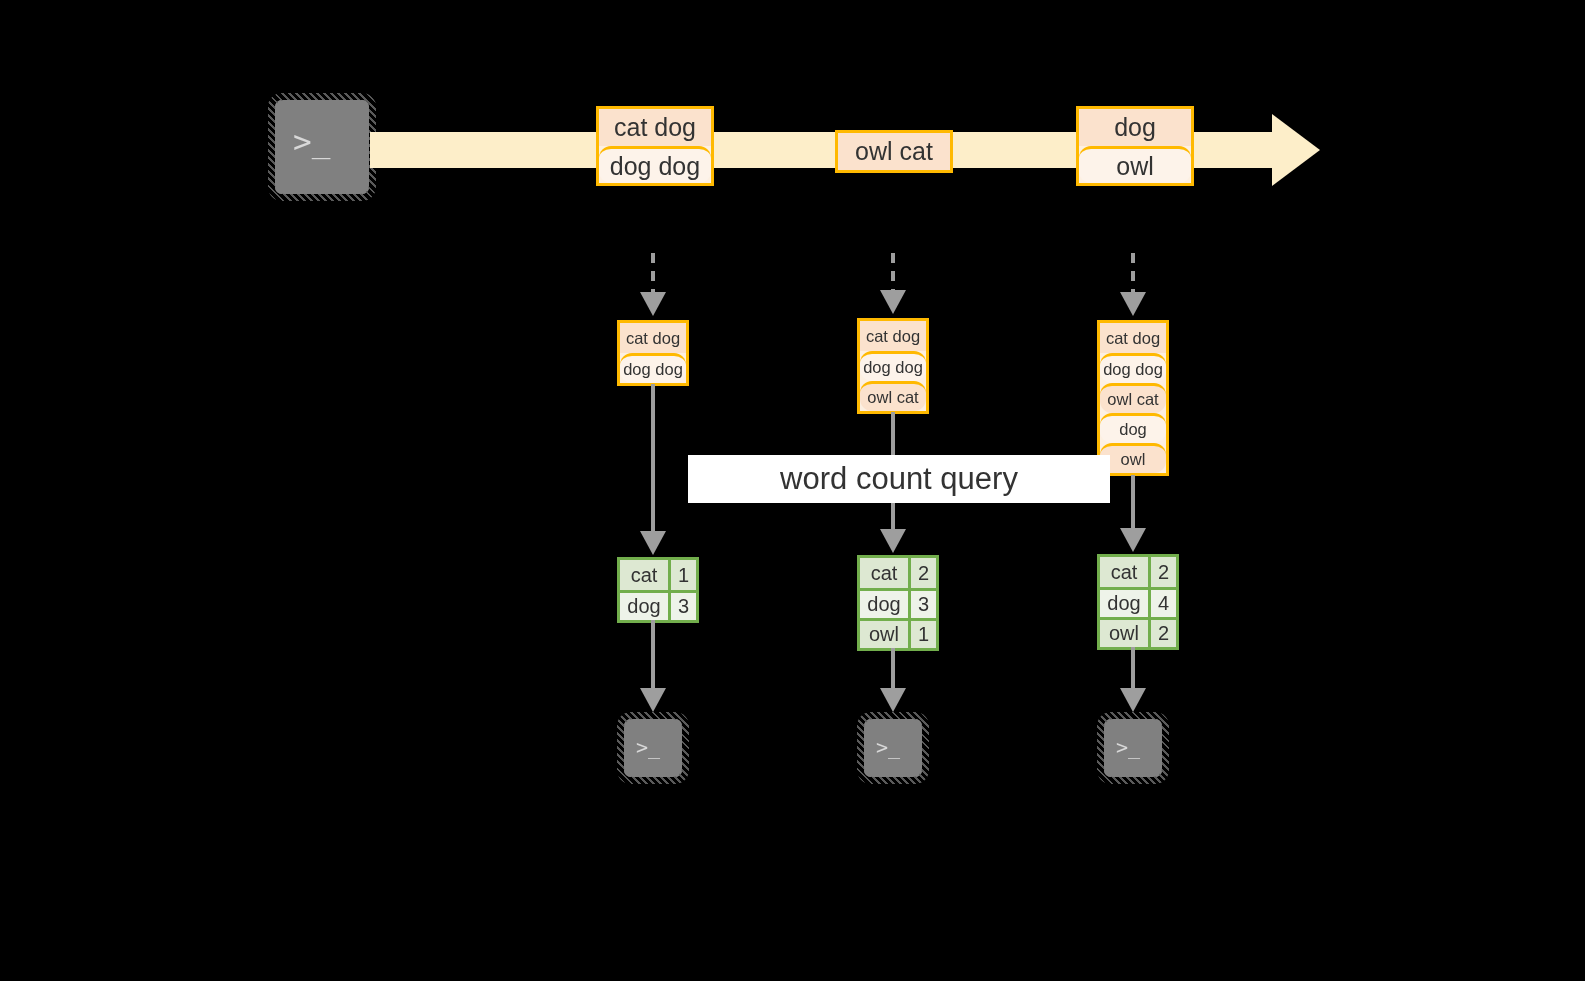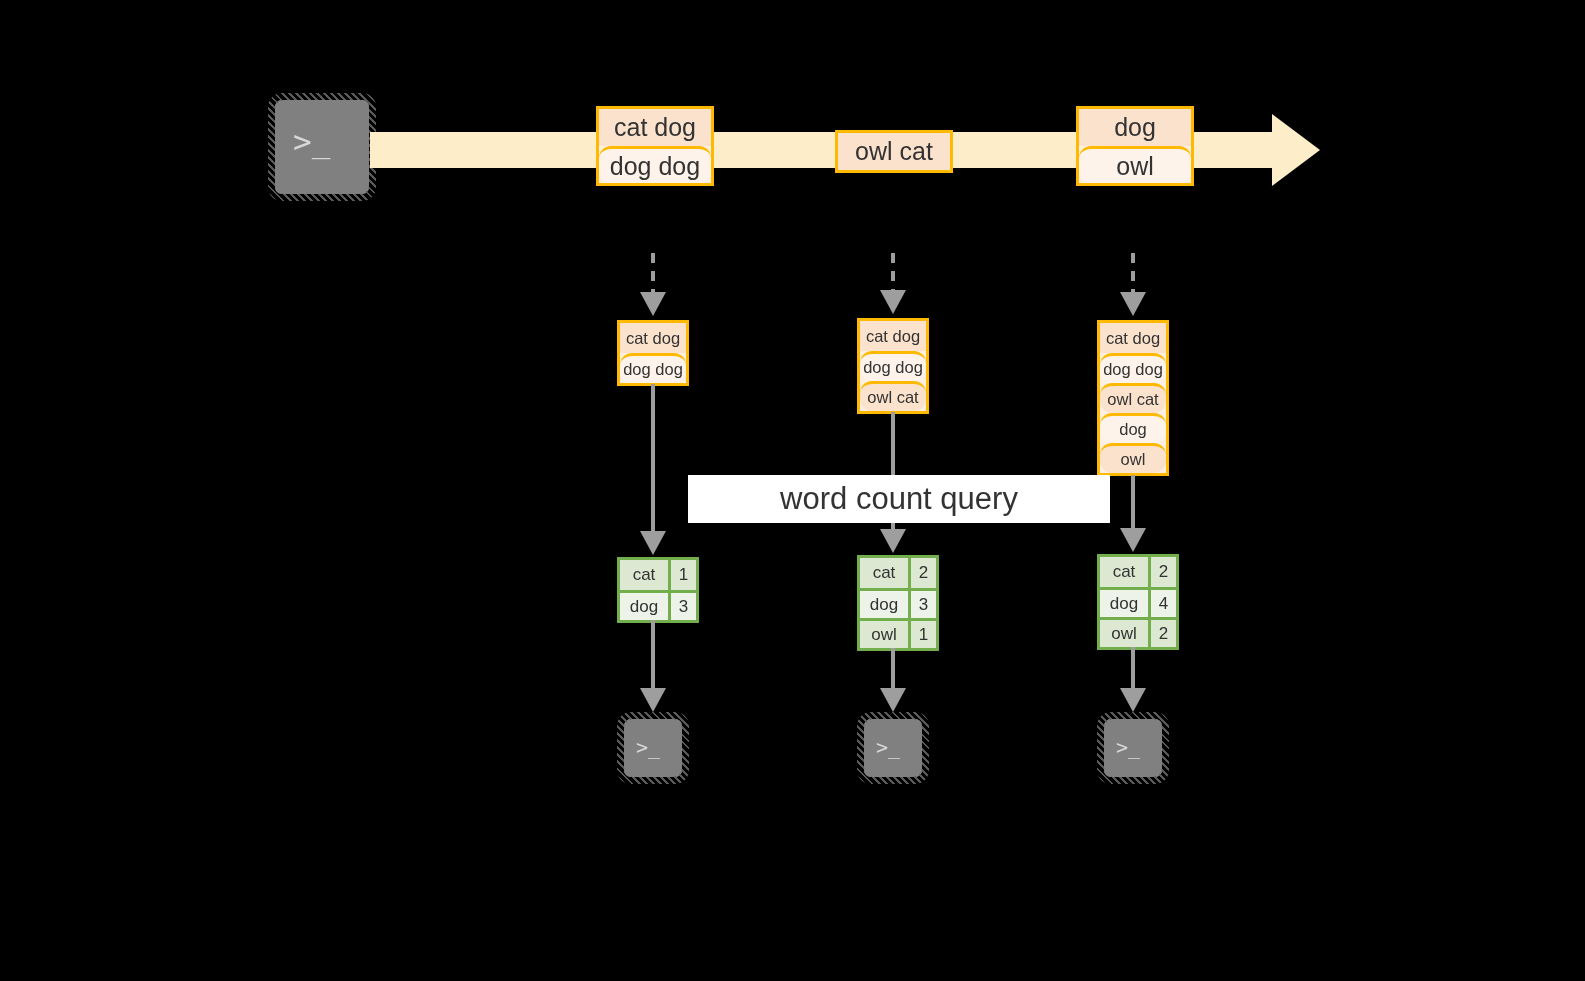--- a/index.html
+++ b/index.html
@@ -102,21 +102,21 @@
     flex: 1 1 auto;
     height: 30px;
   }
   .gbox .grow + .grow { border-top: 3px solid #72ae4c; }
   .gbox .gcell {
     box-sizing: border-box;
     display: flex;
     align-items: center;
     justify-content: center;
     color: #333333;
-    font-size: 17px;
+    font-size: 20px;
     white-space: nowrap;
   }
   .gbox .gcell.key { width: 48px; }
   .gbox .gcell.val { width: 28px; border-left: 3px solid #72ae4c; }
   .gbox .grow.dark  .gcell { background: #dde8d2; }
   .gbox .grow.light .gcell { background: #eef3e9; }
 
   
   .vline {
     position: absolute;
@@ -273,17 +273,17 @@
   </div>
 
   <div class="vline" style="left:1131px; top:647px; height:43px;"></div>
   <div class="vhead" style="left:1120px; top:688px;"></div>
 
   <div class="terminal" style="left:1097px; top:712px; width:72px; height:72px;">
     <div class="inner"></div>
     <div class="prompt" style="left:12px; top:18px; font-size:20px;">&gt;_</div>
   </div>
 
-  <div class="label-band" style="left:688px; top:475px; width:422px; height:48px;">
+  <div class="label-band" style="left:688px; top:455px; width:422px; height:48px;">
     <span class="label-text">word count query</span>
   </div>
 
 </div>
 
 </body></html>

